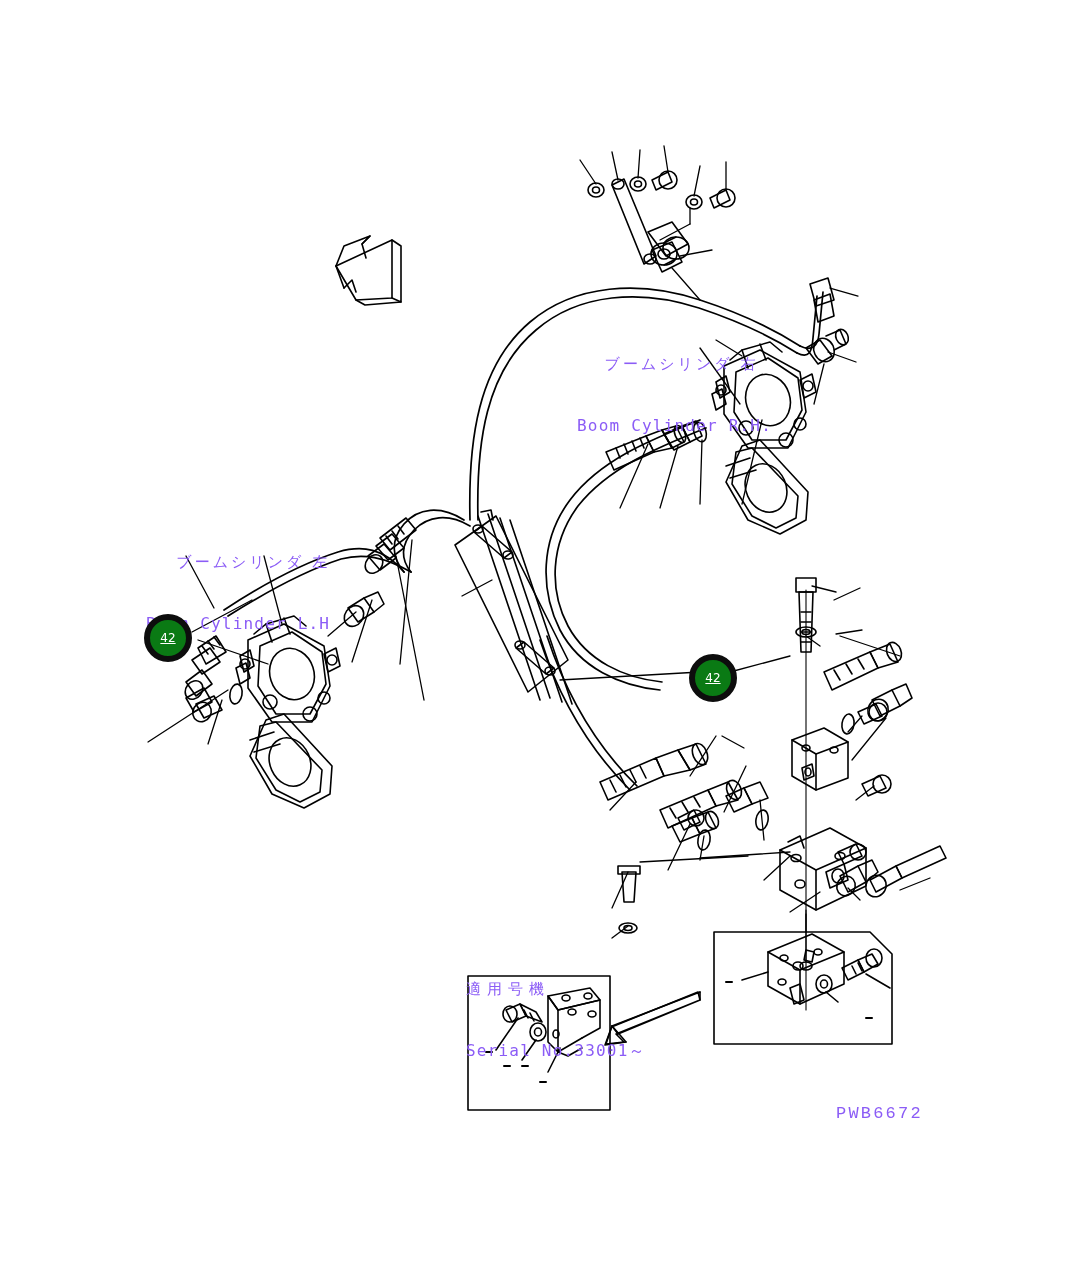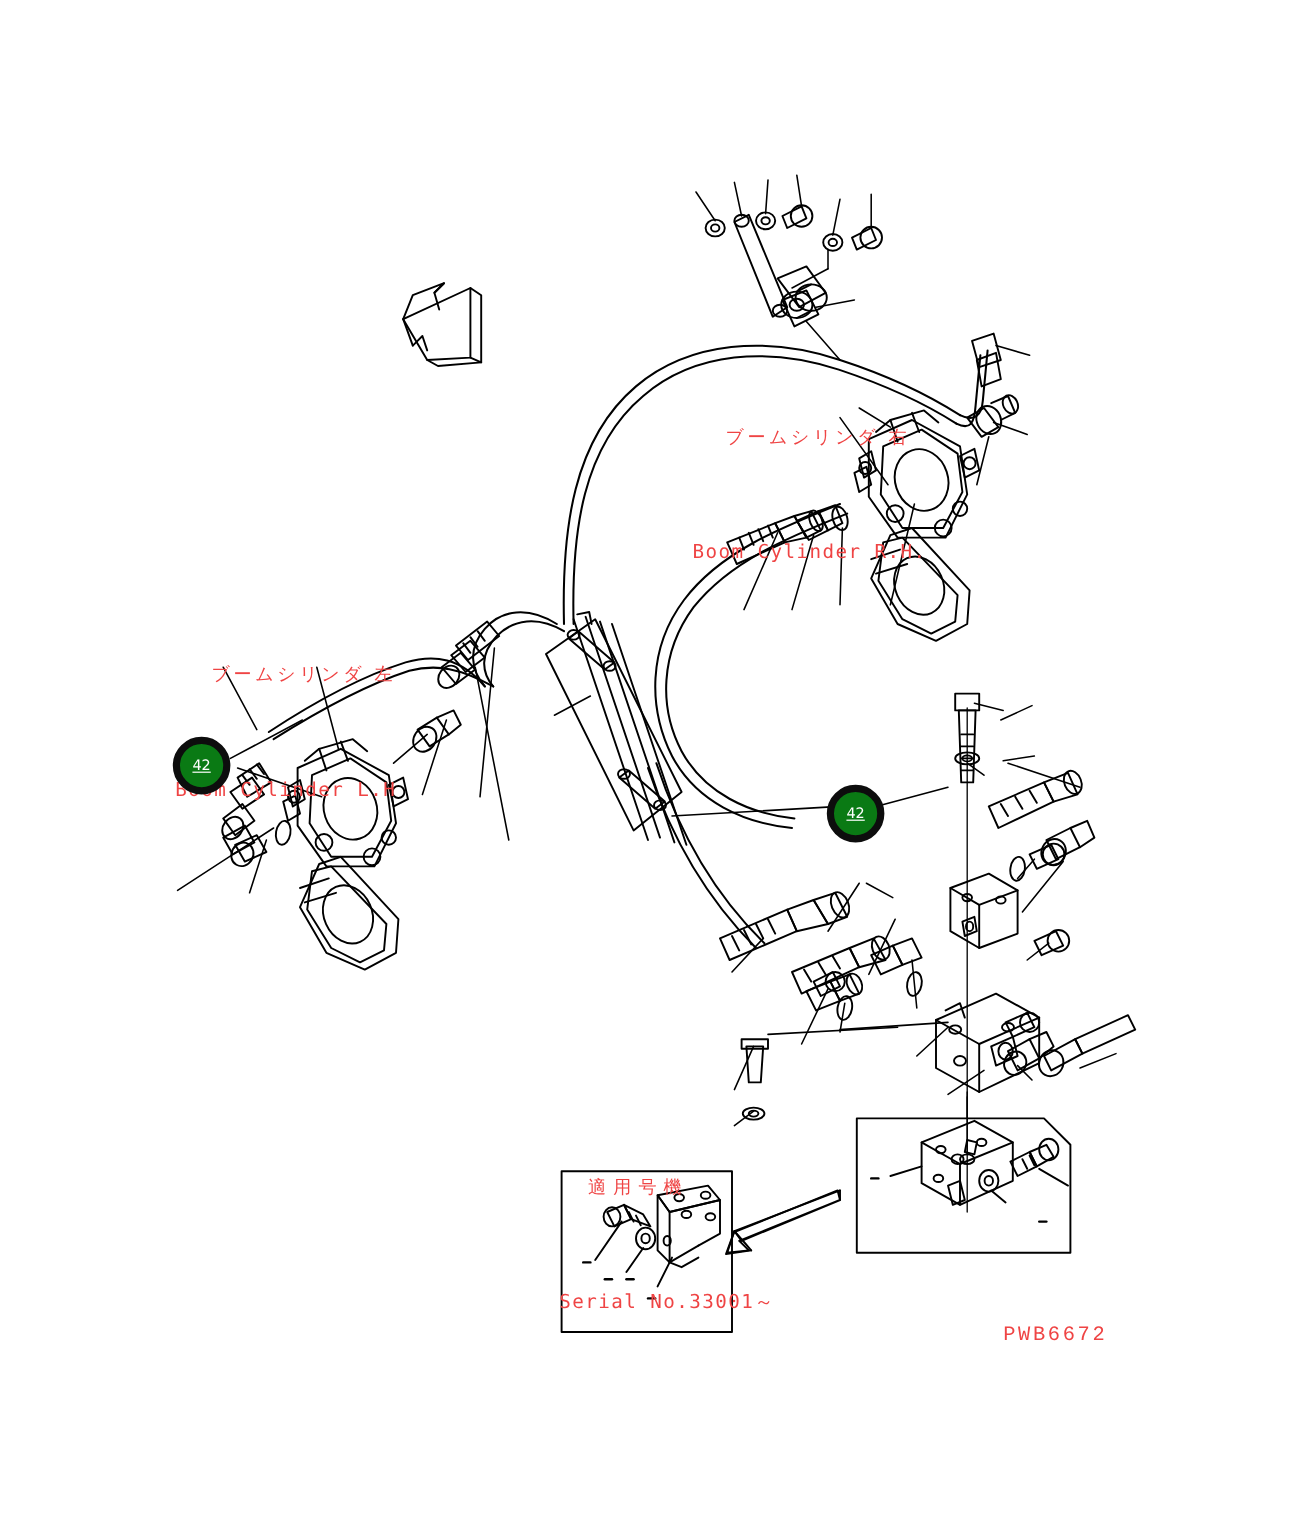--- a/index.html
+++ b/index.html
@@ -20,44 +20,43 @@
   }
   #artwork {
     position: absolute;
     left: 0;
     top: 0;
     width: 1075px;
     height: 1273px;
   }
   .lbl {
     position: absolute;
-    color: #ef4444;
+    color: #8b5cf6;
     white-space: pre;
     line-height: 1.30;
     letter-spacing: 0.6px;
   }
   .lbl .jp {
     display: block;
     font-family: "DejaVu Sans", "Liberation Sans", sans-serif;
     letter-spacing: 3px;
     font-size: 15px;
   }
   .lbl .en {
     display: block;
     font-family: "DejaVu Sans Mono", "Liberation Mono", monospace;
     letter-spacing: 1.2px;
     font-size: 16px;
-    margin-top: 34px;
   }
   #label-boom-rh { left: 577px; top: 313px; text-align: center; }
   #label-boom-rh .jp { padding-left: 14px; }
   #label-boom-lh { left: 146px; top: 511px; text-align: right; }
   #label-boom-lh .jp { padding-left: 12px; }
   #label-serial { left: 466px; top: 938px; }
-  #label-serial .jp { letter-spacing: 6px; font-size: 15px; margin-left: 24px; }
+  #label-serial .jp { letter-spacing: 6px; font-size: 15px; }
   #label-serial .en { font-size: 16px; }
   #label-drawing-code {
     left: 836px;
     top: 1103px;
     font-family: Liberation Mono, monospace;
     font-size: 17px;
     letter-spacing: 2.2px;
   }
   .callout {
     position: absolute;

